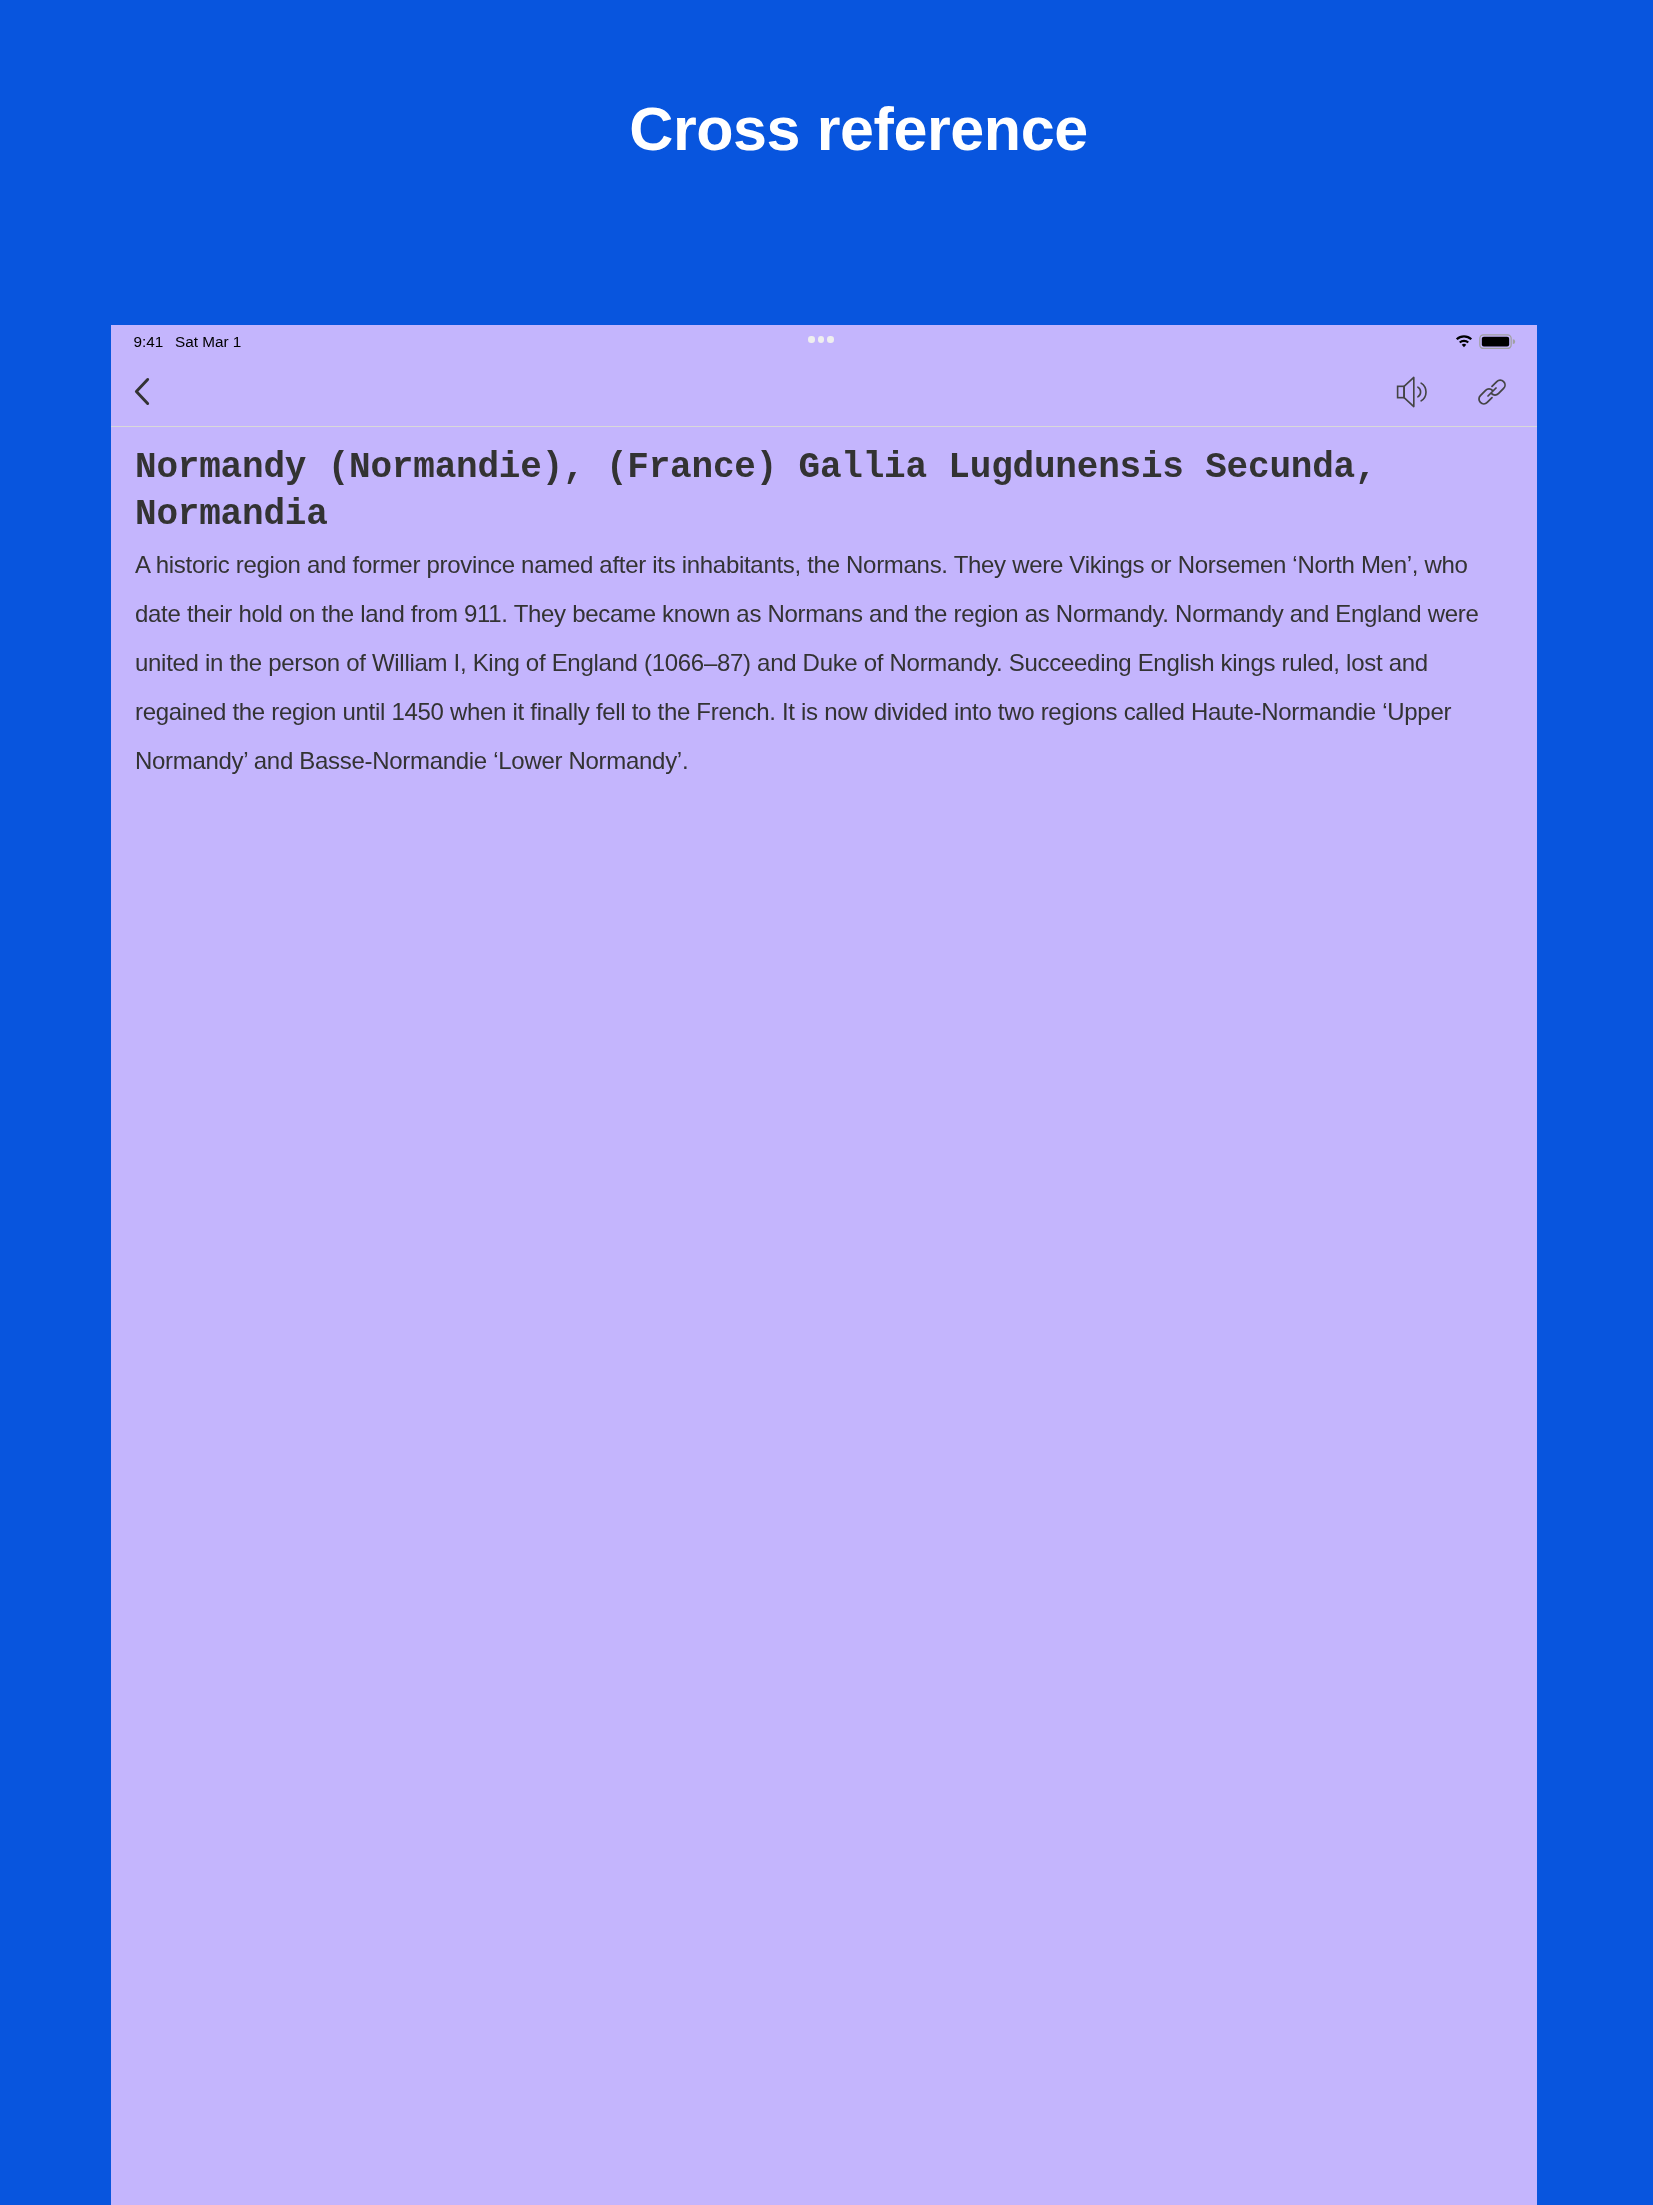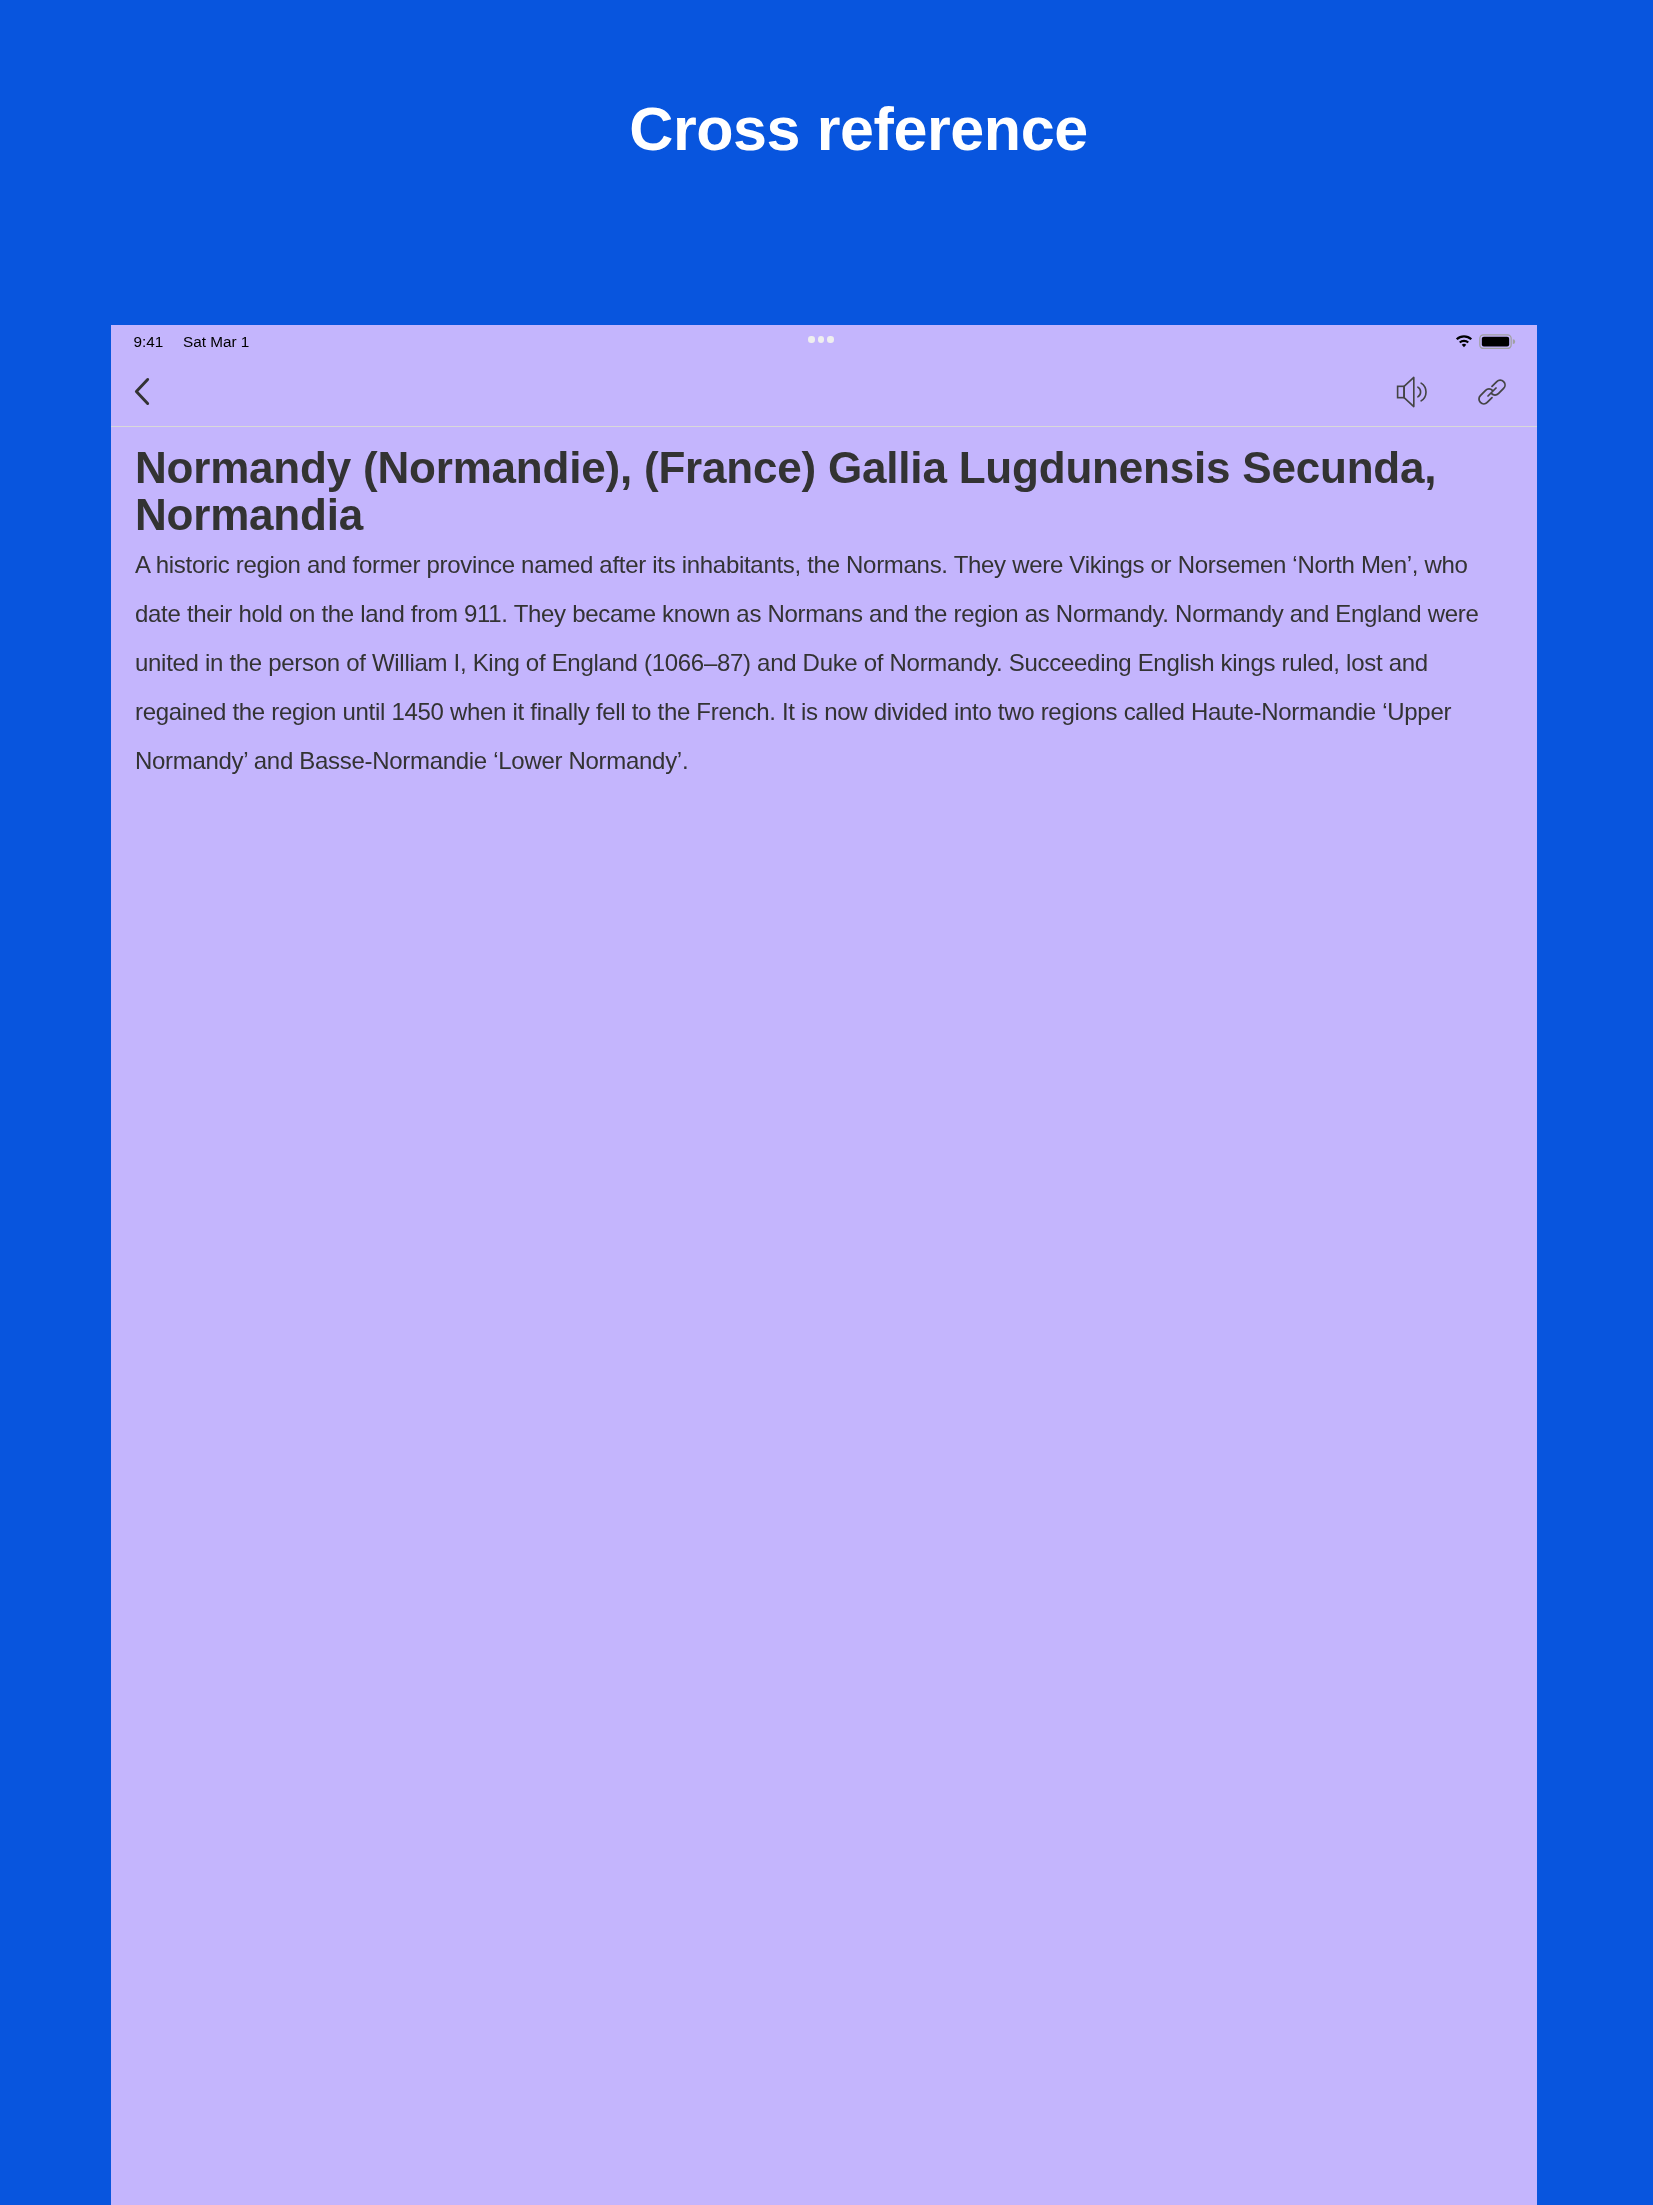--- a/index.html
+++ b/index.html
@@ -48,21 +48,21 @@
       position: absolute;
       left: 22.6px;
       top: 7.3px;
       font-size: 15.3px;
       line-height: 19.4px;
       color: #000000;
       font-weight: 400;
     }
     .status-date {
       position: absolute;
-      left: 72px;
+      left: 64px;
       top: 7.3px;
       font-size: 15.3px;
       line-height: 19.4px;
       color: #000000;
     }
     .multitask-dots {
       position: absolute;
       left: 697px;
       top: 11.3px;
       display: flex;
@@ -145,23 +145,23 @@
     }
     .content {
       position: absolute;
       left: 24px;
       top: 119px;
       width: 1380px;
       color: #333333;
     }
     .entry-title {
       margin: 0;
-      font-family: Liberation Sans, sans-serif;
+      font-family: Liberation Mono, monospace;
       font-weight: 700;
-      font-size: 44px;
+      font-size: 36px;
       line-height: 47px;
       letter-spacing: -0.2px;
       color: #333333;
     }
     .entry-body {
       margin: 1.6px 0 0 0;
       font-family: "Liberation Sans", sans-serif;
       font-weight: 400;
       font-size: 24px;
       line-height: 49px;

